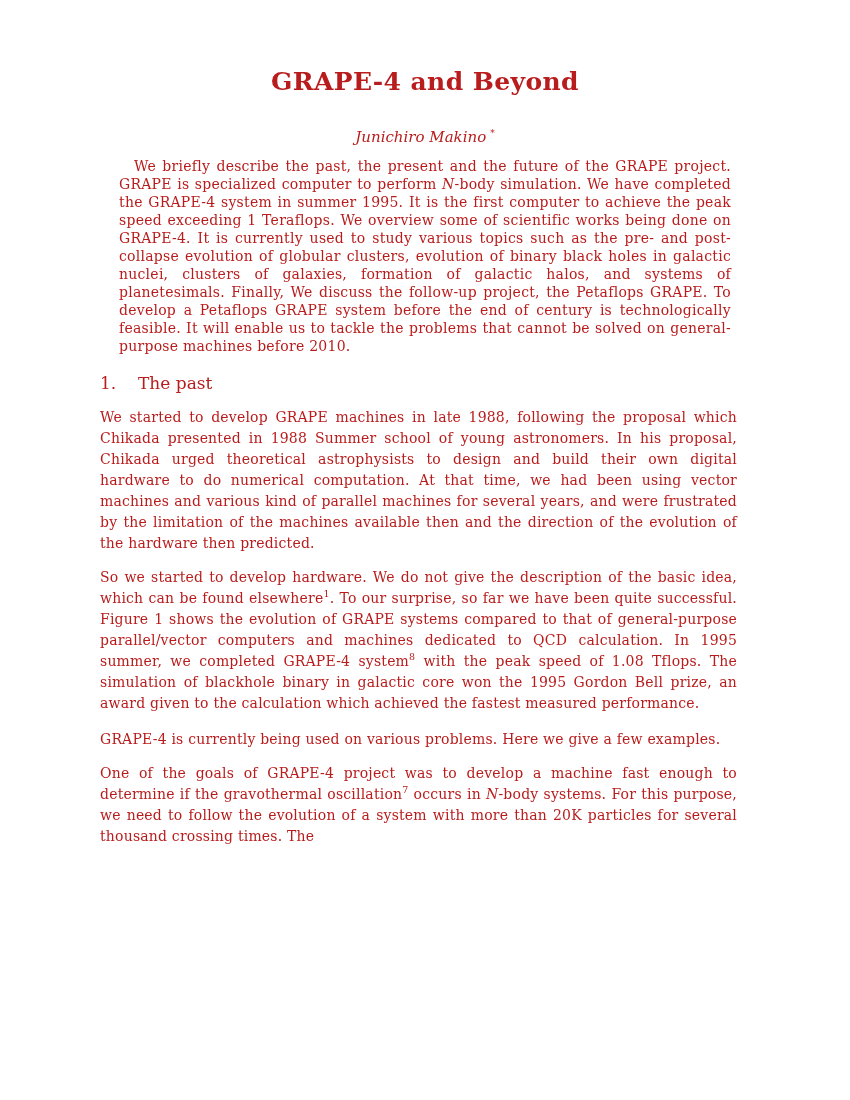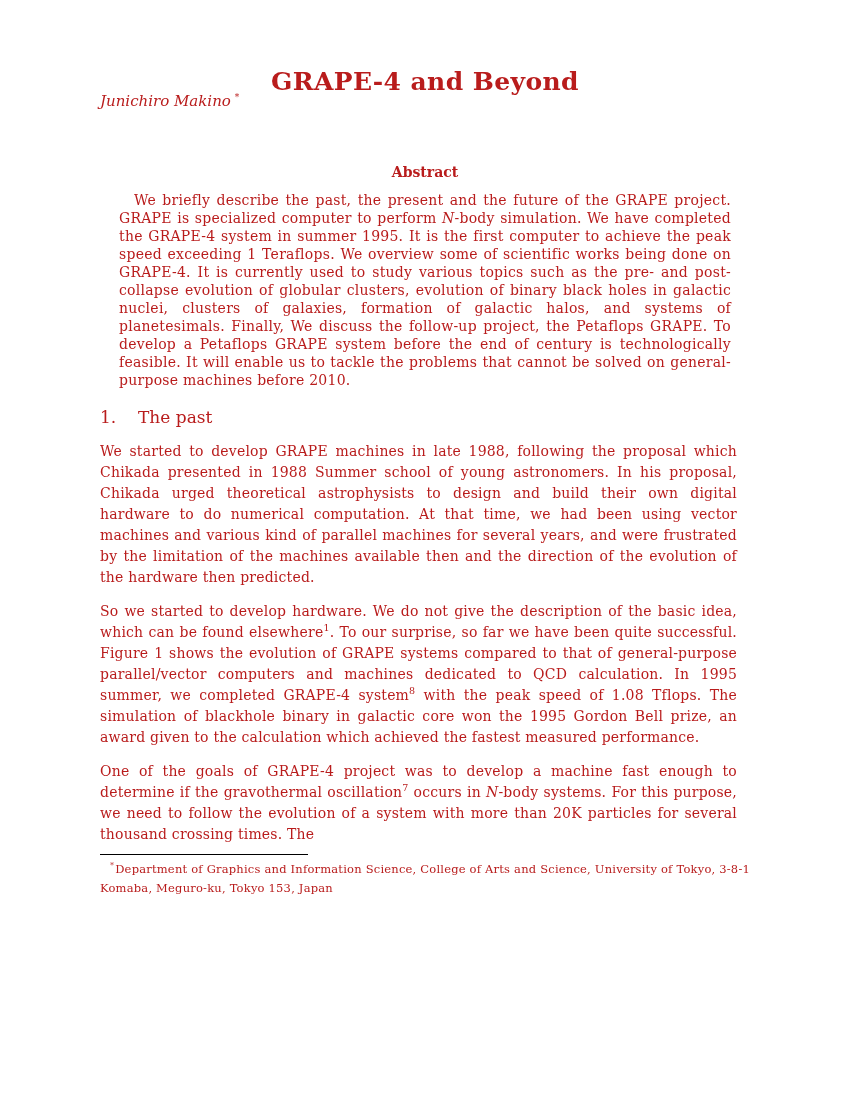--- a/index.html
+++ b/index.html
@@ -20,20 +20,22 @@
   }
   .title {
     margin: 0;
     font-size: 25px;
     font-weight: 700;
     line-height: 1;
     text-align: center;
     letter-spacing: 0.4px;
   }
   .author {
+    margin-top: 36px;
+    text-align: center;
     font-style: italic;
     font-size: 15px;
     line-height: 1;
   }
   .author sup {
     font-style: normal;
     font-size: 9px;
     margin-left: 4px;
   }
   .abstract-heading {
@@ -98,32 +100,28 @@
 </style>
 </head>
 <body>
 
 <div class="page">
 
   <h1 class="title">GRAPE-4 and Beyond</h1>
 
   <div class="author"><span>Junichiro Makino</span><sup>*</sup></div>
 
-  <div class="abstract-heading">Abstract</div>
 
   <p class="abstract-body">We briefly describe the past, the present and the future of the GRAPE project. GRAPE is specialized computer to perform <i>N</i>-body simulation. We have completed the GRAPE-4 system in summer 1995. It is the first computer to achieve the peak speed exceeding 1 Teraflops. We overview some of scientific works being done on GRAPE-4. It is currently used to study various topics such as the pre- and post-collapse evolution of globular clusters, evolution of binary black holes in galactic nuclei, clusters of galaxies, formation of galactic halos, and systems of planetesimals. Finally, We discuss the follow-up project, the Petaflops GRAPE. To develop a Petaflops GRAPE system before the end of century is technologically feasible. It will enable us to tackle the problems that cannot be solved on general-purpose machines before 2010.</p>
 
   <h2 class="section-heading"><span class="sec-num">1.</span><span>The past</span></h2>
 
   <p class="body-par first">We started to develop GRAPE machines in late 1988, following the proposal which Chikada presented in 1988 Summer school of young astronomers. In his proposal, Chikada urged theoretical astrophysists to design and build their own digital hardware to do numerical computation. At that time, we had been using vector machines and various kind of parallel machines for several years, and were frustrated by the limitation of the machines available then and the direction of the evolution of the hardware then predicted.</p>
 
   <p class="body-par">So we started to develop hardware. We do not give the description of the basic idea, which can be found elsewhere<sup>1</sup>. To our surprise, so far we have been quite successful. Figure 1 shows the evolution of GRAPE systems compared to that of general-purpose parallel/vector computers and machines dedicated to QCD calculation. In 1995 summer, we completed GRAPE-4 system<sup>8</sup> with the peak speed of 1.08 Tflops. The simulation of blackhole binary in galactic core won the 1995 Gordon Bell prize, an award given to the calculation which achieved the fastest measured performance.</p>
 
 
+  <p class="body-par first">GRAPE-4 is currently being used on various problems. Here we give a few examples.</p>
 
   <p class="body-par">One of the goals of GRAPE-4 project was to develop a machine fast enough to determine if the gravothermal oscillation<sup>7</sup> occurs in <i>N</i>-body systems. For this purpose, we need to follow the evolution of a system with more than 20K particles for several thousand crossing times. The</p>
 
-  <div class="footnote">
-    <div class="footnote-rule"></div>
-    <p class="footnote-text"><sup>*</sup><span>Department of Graphics and Information Science, College of Arts and Science, University of Tokyo, 3-8-1 Komaba, Meguro-ku, Tokyo 153, Japan</span></p>
-  </div>
 
 </div>
 
 </body></html>

